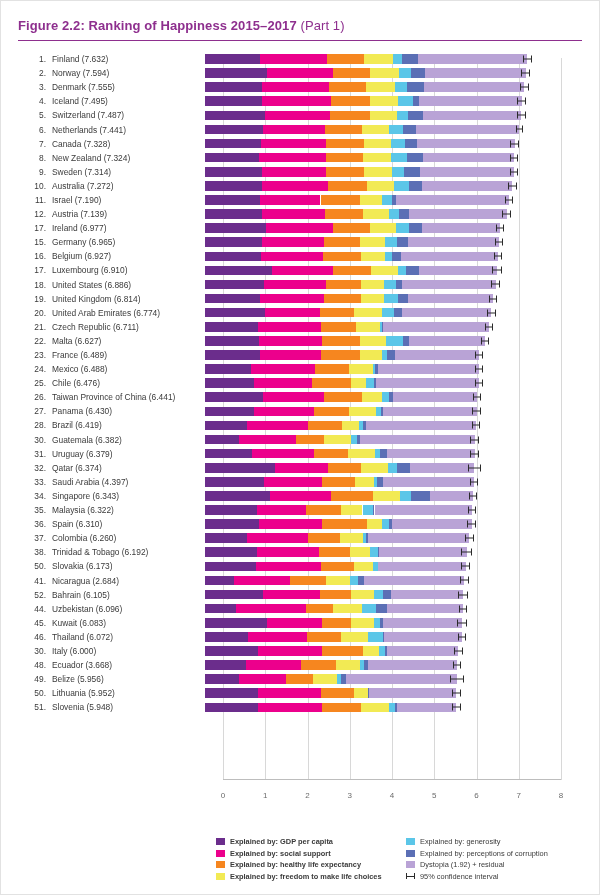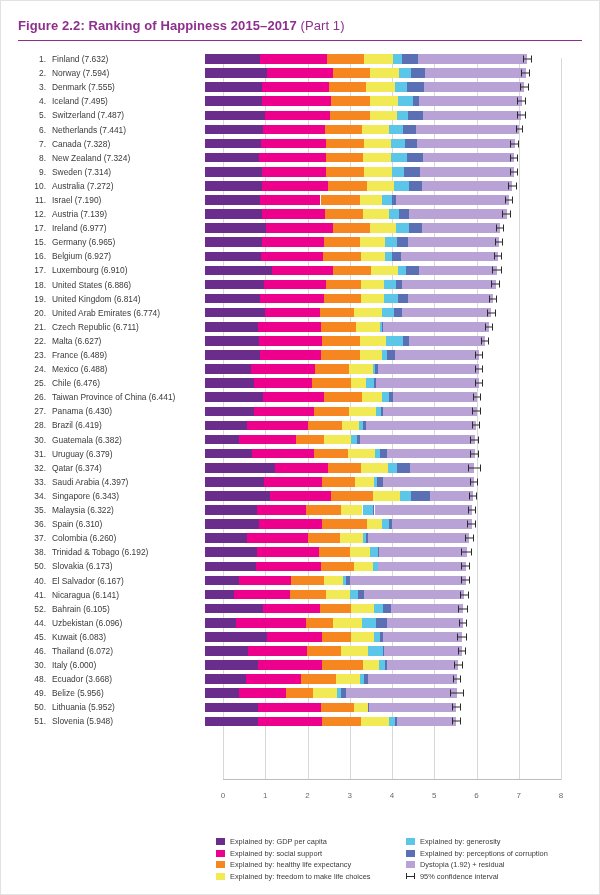--- a/index.html
+++ b/index.html
@@ -136,21 +136,21 @@
     top: 836px;
     width: 564px;
     height: 46px;
     font-size: 7.4px;
     color: #3a3a3a;
   }
   .legend-col {
     position: absolute;
     top: 0;
   }
-  .legend-col.left { left: 198px; }
+  .legend-col.left { left: 198px; font-weight: bold; }
   .legend-col.right { left: 388px; }
   .legend-item {
     display: flex;
     align-items: center;
     height: 11.5px;
     white-space: nowrap;
   }
   .swatch {
     width: 9px;
     height: 7px;
@@ -741,36 +741,22 @@
           <div class="seg" style="left: 51.1647px; width: 64.896px; background: rgb(236, 0, 140);"></div>
           <div class="seg" style="left: 116.061px; width: 32.786px; background: rgb(246, 134, 31);"></div>
           <div class="seg" style="left: 148.847px; width: 18.9703px; background: rgb(242, 234, 84);"></div>
           <div class="seg" style="left: 167.817px; width: 5.02775px; background: rgb(91, 198, 232);"></div>
           <div class="seg" style="left: 172.845px; width: 0.63375px; background: rgb(91, 111, 181);"></div>
           <div class="seg" style="left: 173.478px; width: 87.3307px; background: rgb(185, 163, 214);"></div>
           <div class="ci" style="left: 256.457px; width: 8.45px;"></div>
         </div>
       </div>
       <div class="row">
-        <div class="rank">40.</div>
-        <div class="country">El Salvador (6.167)</div>
-        <div class="bar-wrap">
-          <div class="seg" style="left: 0px; width: 33.5465px; background: rgb(107, 45, 140);"></div>
-          <div class="seg" style="left: 33.5465px; width: 52.4745px; background: rgb(236, 0, 140);"></div>
-          <div class="seg" style="left: 86.021px; width: 33.3353px; background: rgb(246, 134, 31);"></div>
-          <div class="seg" style="left: 119.356px; width: 18.1675px; background: rgb(242, 234, 84);"></div>
-          <div class="seg" style="left: 137.524px; width: 3.92925px; background: rgb(91, 198, 232);"></div>
-          <div class="seg" style="left: 141.453px; width: 3.1265px; background: rgb(91, 111, 181);"></div>
-          <div class="seg" style="left: 144.579px; width: 115.976px; background: rgb(185, 163, 214);"></div>
-          <div class="ci" style="left: 256.035px; width: 8.8725px;"></div>
-        </div>
-      </div>
-      <div class="row">
         <div class="rank">41.</div>
-        <div class="country">Nicaragua (6.141)</div>
+        <div class="country">Nicaragua (2.684)</div>
         <div class="bar-wrap">
           <div class="seg" style="left: 0px; width: 29.3637px; background: rgb(107, 45, 140);"></div>
           <div class="seg" style="left: 29.3637px; width: 55.9812px; background: rgb(236, 0, 140);"></div>
           <div class="seg" style="left: 85.345px; width: 35.4055px; background: rgb(246, 134, 31);"></div>
           <div class="seg" style="left: 120.751px; width: 23.9557px; background: rgb(242, 234, 84);"></div>
           <div class="seg" style="left: 144.706px; width: 8.45px; background: rgb(91, 198, 232);"></div>
           <div class="seg" style="left: 153.156px; width: 5.36575px; background: rgb(91, 111, 181);"></div>
           <div class="seg" style="left: 158.522px; width: 100.935px; background: rgb(185, 163, 214);"></div>
           <div class="ci" style="left: 255.19px; width: 8.45px;"></div>
         </div>

